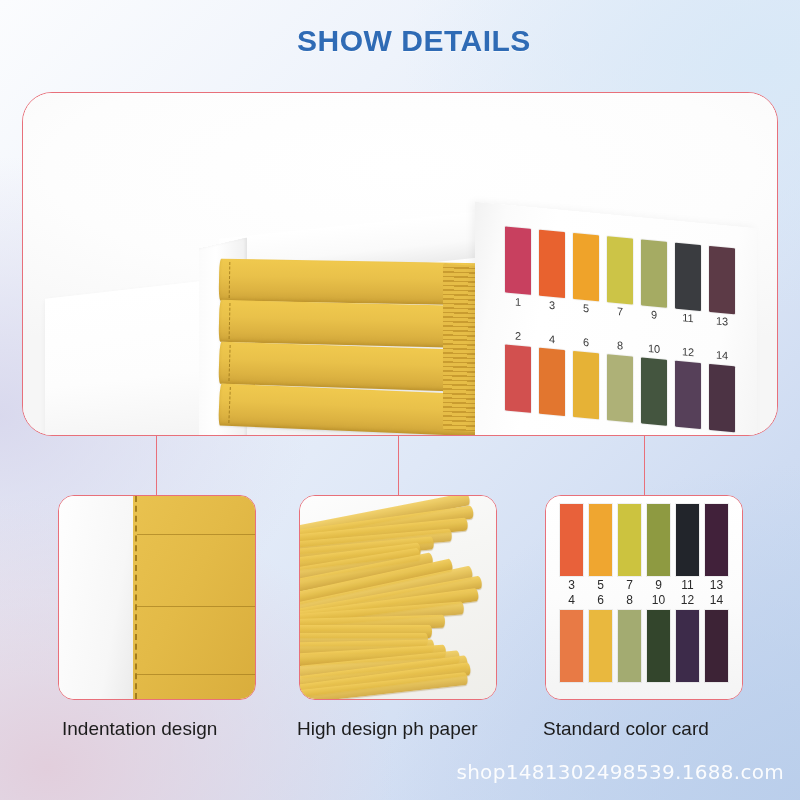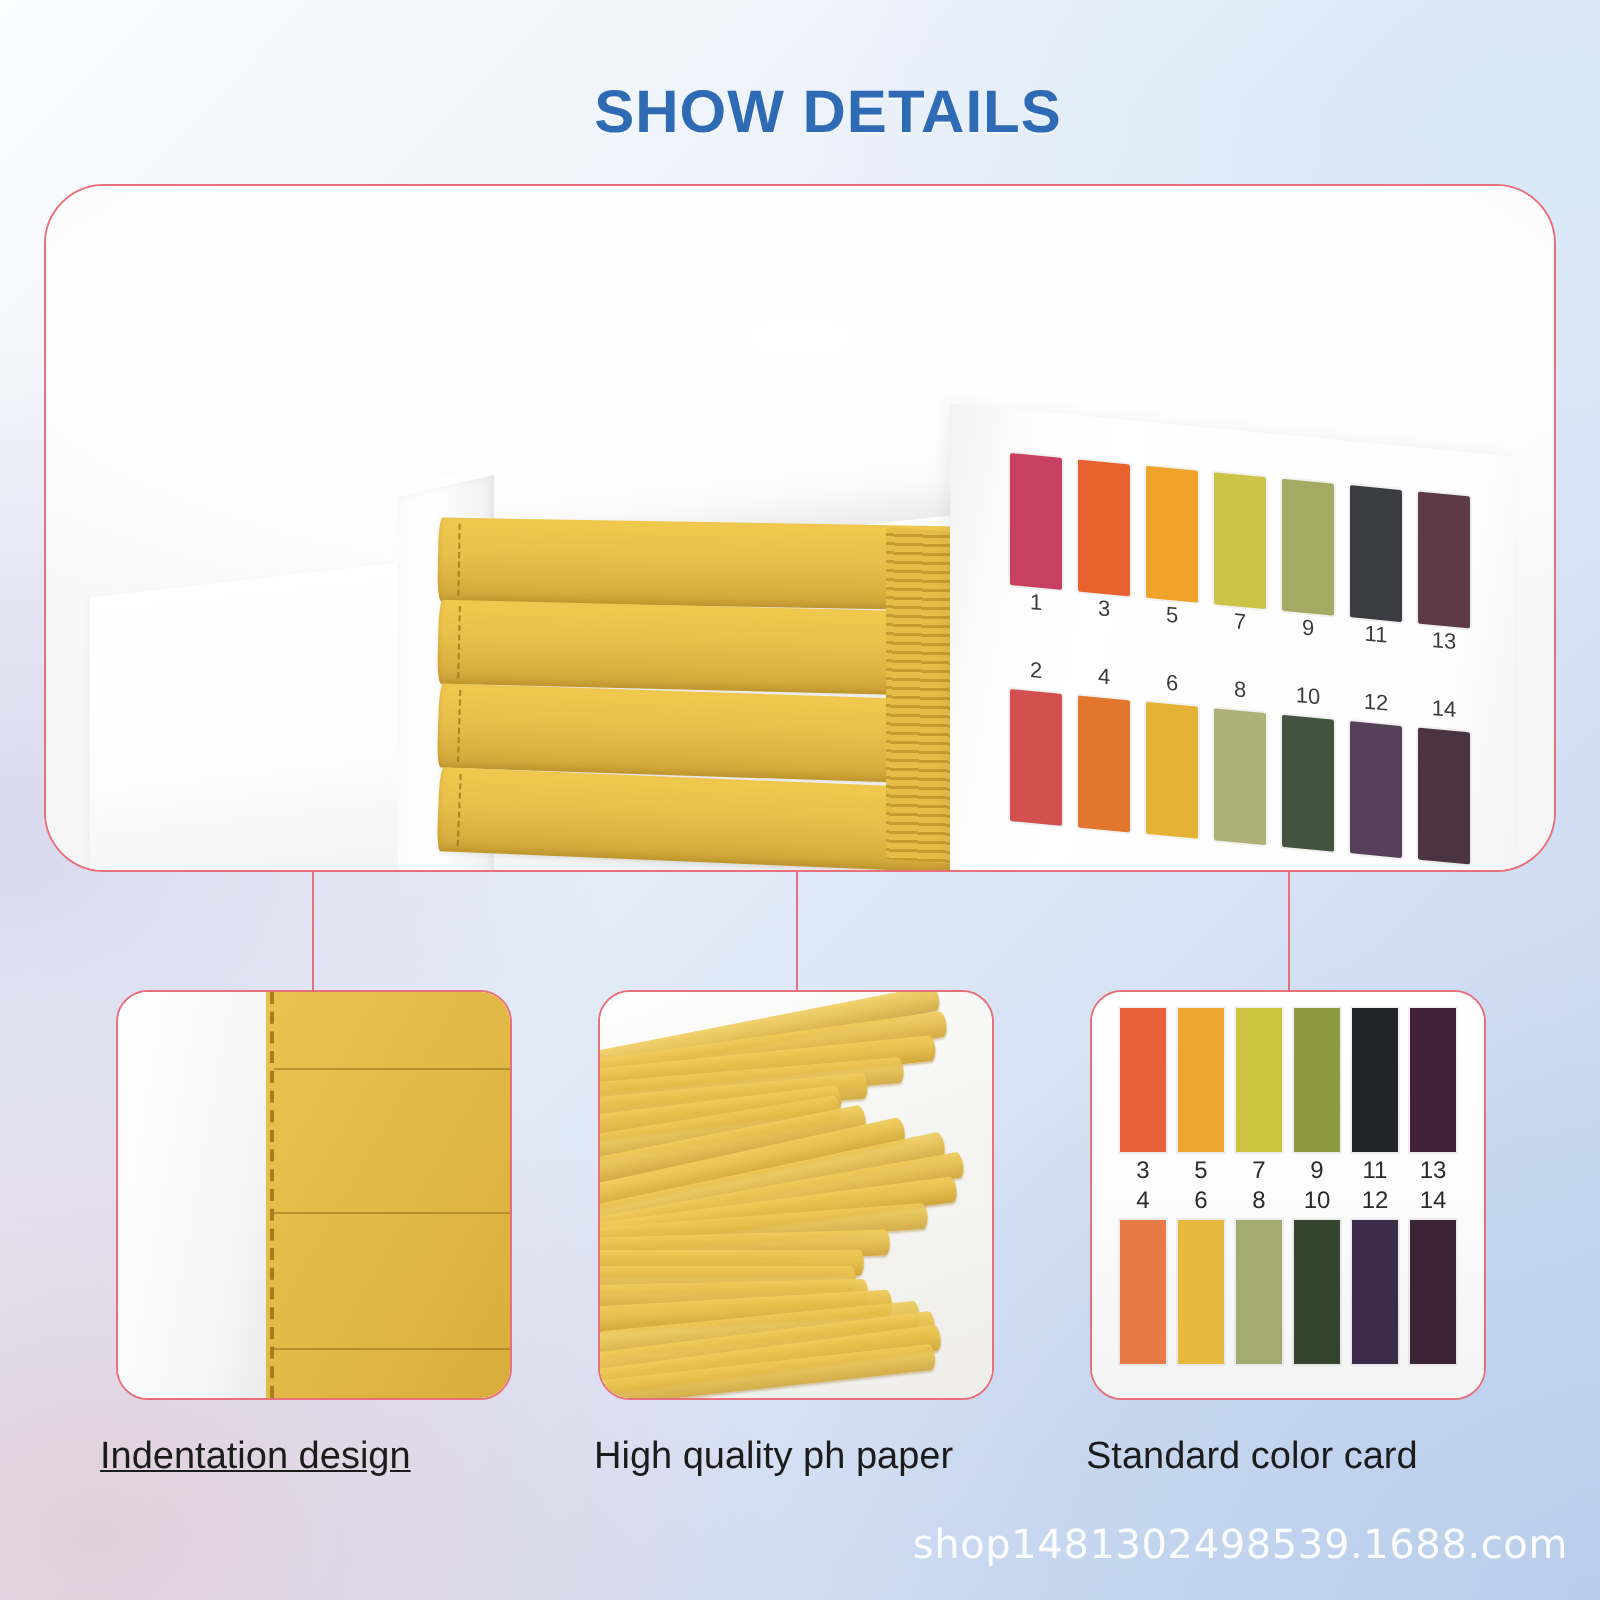--- a/index.html
+++ b/index.html
@@ -20,21 +20,21 @@
       radial-gradient(ellipse 70% 55% at 6% 96%, rgba(226,205,219,0.95) 0%, rgba(226,205,219,0.0) 62%),
       radial-gradient(ellipse 60% 50% at 0% 52%, rgba(213,212,235,0.85) 0%, rgba(213,212,235,0.0) 65%),
       radial-gradient(ellipse 75% 60% at 100% 100%, rgba(186,206,235,0.95) 0%, rgba(186,206,235,0.0) 70%),
       radial-gradient(ellipse 65% 45% at 96% 8%, rgba(215,232,247,0.9) 0%, rgba(215,232,247,0.0) 70%),
       linear-gradient(135deg, #fbfcfe 0%, #eef3fb 28%, #dfe8f7 55%, #cfdcf2 78%, #c3d6ef 100%);
   }
 
   
   #title {
     position: absolute;
-    top: 40px;
+    top: 24px;
     left: 0;
     width: 800px;
     text-align: center;
     font-size: 30px;
     font-weight: bold;
     letter-spacing: 0.5px;
     color: #2f6bb5;
     text-shadow: 0 1px 0 rgba(255,255,255,0.55);
     padding-left: 28px;
   }
@@ -280,21 +280,21 @@
   .t3-row.b .t3-num { top: -17px; }
 
   
   .caption {
     position: absolute;
     top: 718px;
     font-size: 19px;
     color: #1c1c1c;
     white-space: nowrap;
   }
-  #cap1 { left: 50px; text-decoration: underline; }
+  #cap1 { left: 62px; }
   #cap2 { left: 297px; }
   #cap3 { left: 543px; }
 
   
   #watermark {
     position: absolute;
     right: 16px;
     top: 760px;
     font-size: 20px;
     color: rgba(255,255,255,0.93);
@@ -492,17 +492,17 @@
           </div>
           <div class="t3-cell">
             <div class="t3-sw" style="background: rgb(61, 35, 54);"></div>
             <div class="t3-num">14</div>
           </div>
         </div>
     </div>
   </div>
 
   <div class="caption" id="cap1">Indentation design</div>
-  <div class="caption" id="cap2">High quality ph paper</div>
+  <div class="caption" id="cap2">High design ph paper</div>
   <div class="caption" id="cap3">Standard color card</div>
 
   <div id="watermark">shop1481302498539.1688.com</div>
 </div>
 
 </body></html>

